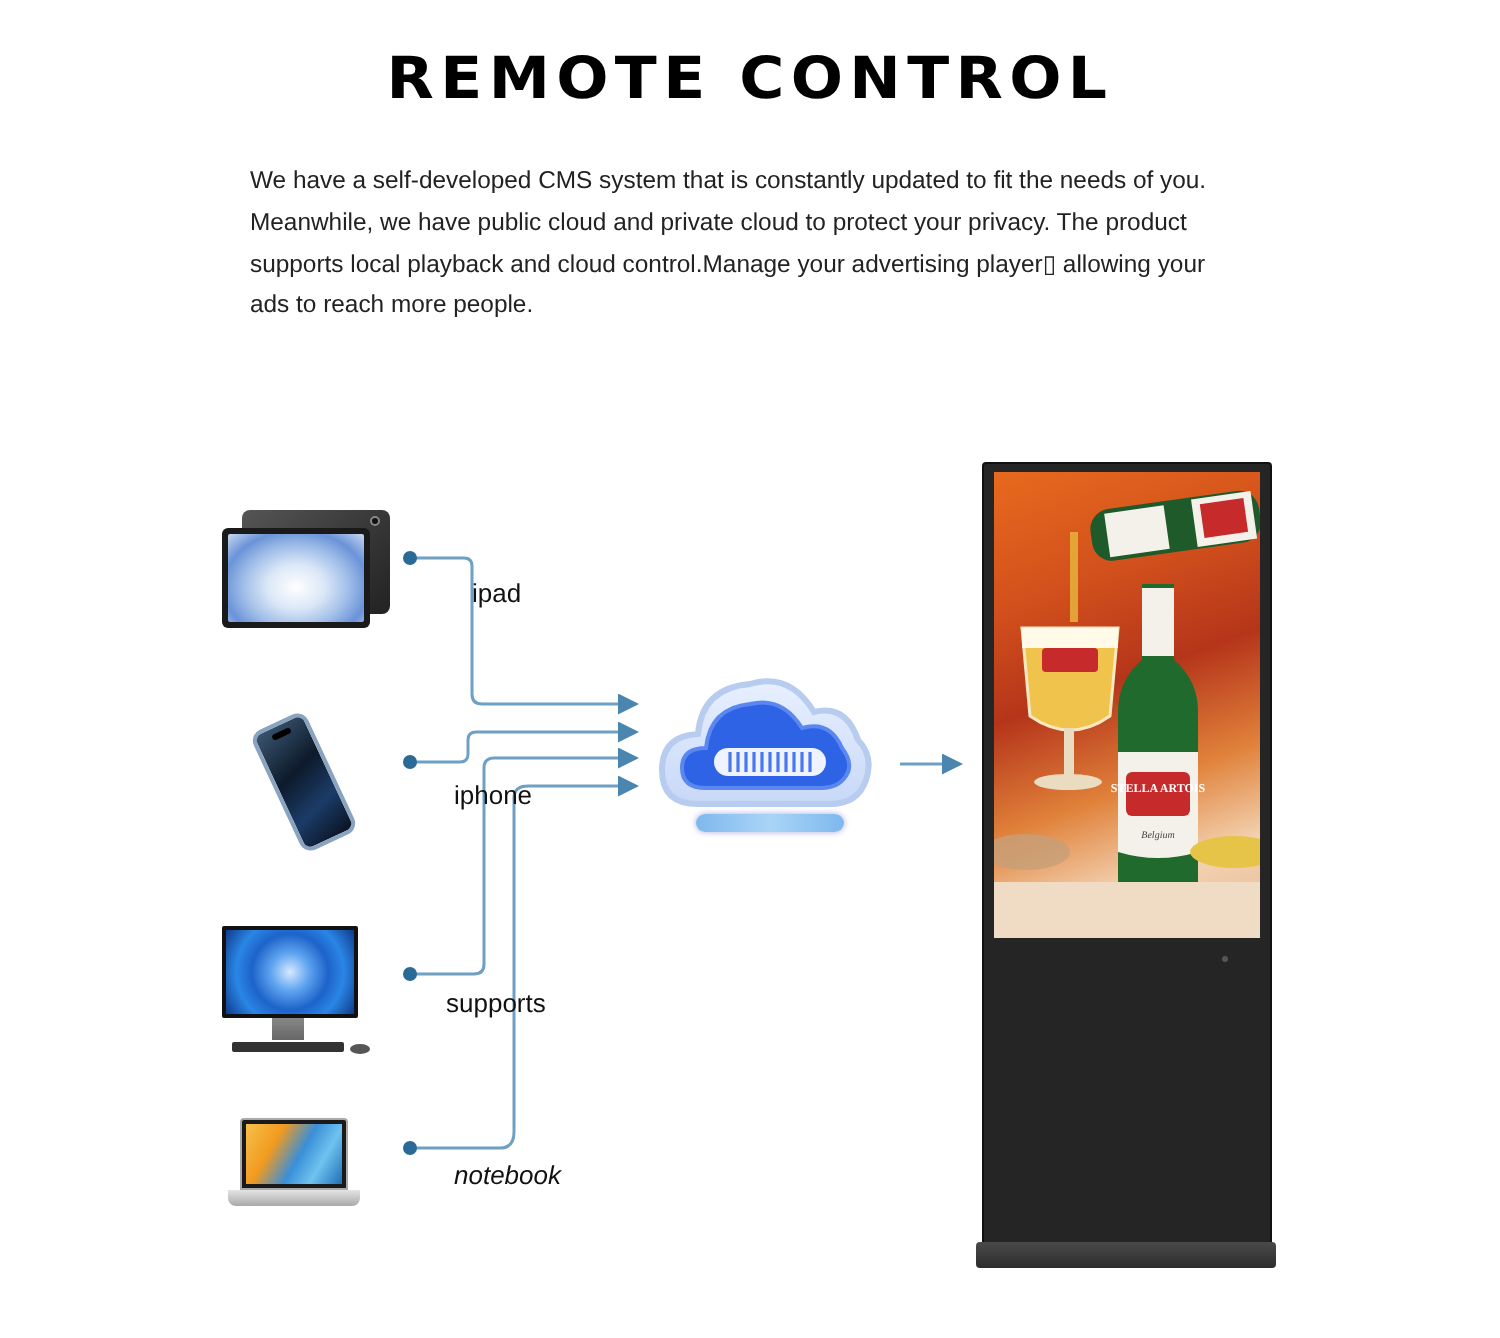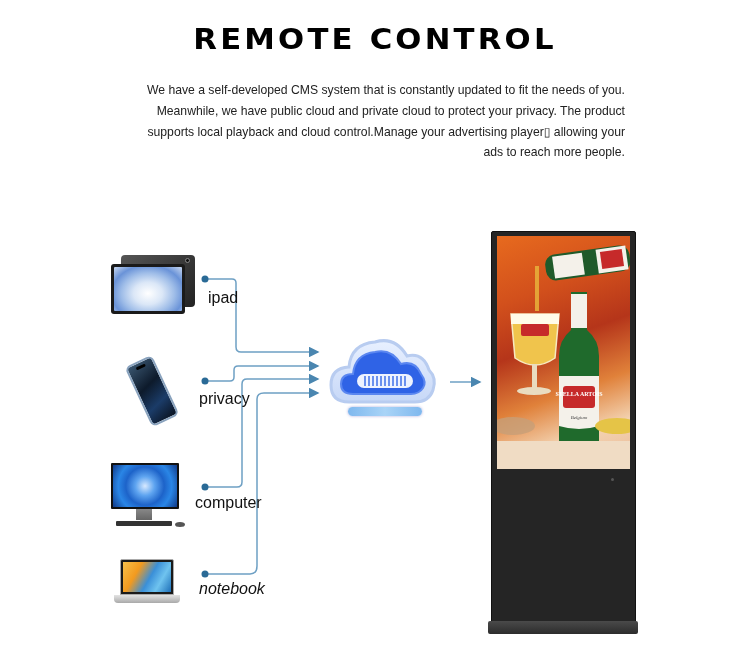--- a/index.html
+++ b/index.html
@@ -5,26 +5,26 @@
   * { box-sizing: border-box; margin: 0; padding: 0; }
   html, body { width: 750px; height: 669px; background: #ffffff; overflow: hidden; }
   body { position: relative; font-family: "Liberation Sans", sans-serif; color: #222; }
 
   .title {
     position: absolute; left: 0; top: 22px; width: 750px; text-align: center;
     font-family: "DejaVu Sans", sans-serif; font-weight: 900; font-size: 29px;
     letter-spacing: 3px; color: #000; transform: scaleX(1.06);
   }
   .desc {
-    position: absolute; left: 125px; top: 80px; width: 500px; text-align: right;
+    position: absolute; left: 125px; top: 80px; width: 500px; text-align: left;
     font-size: 12.2px; line-height: 20.8px; color: #222;
   }
 
   .device { position: absolute; }
-  .label { position: absolute; font-size: 16px; color: #111; }
+  .label { position: absolute; font-size: 13px; color: #111; margin-left: 28px; }
 
   svg.wires { position: absolute; left: 0; top: 0; }
 
   
   .ipad-back { position: absolute; left: 121px; top: 255px; width: 74px; height: 52px; background: linear-gradient(135deg,#555,#222); border-radius: 4px; }
   .ipad-cam { position: absolute; left: 185px; top: 258px; width: 5px; height: 5px; border-radius: 50%; background: #111; border: 1px solid #888; }
   .ipad-front { position: absolute; left: 111px; top: 264px; width: 74px; height: 50px; background: #1a1a1a; border-radius: 3px; padding: 3px; }
   .ipad-screen { width: 100%; height: 100%; border-radius: 1px;
     background: radial-gradient(ellipse at 50% 60%, #ffffff 0%, #dbe7f7 30%, #9fbde8 55%, #6a93d8 75%, #c9d8f0 100%); }
 
@@ -97,31 +97,31 @@
   <div class="ipad-cam"></div>
   <div class="ipad-front">
       <div class="ipad-screen"></div>
     </div>
 </div>
 <div class="label" style="left:208px; top:289px;">ipad</div>
 
 <div class="device">
   <div class="phone"></div>
 </div>
-<div class="label" style="left:199px; top:390px;">privacy</div>
+<div class="label" style="left:199px; top:390px;">iphone</div>
 
 <div class="device">
   <div class="monitor">
       <div class="monitor-screen"></div>
     </div>
   <div class="stand"></div>
   <div class="keyboard"></div>
   <div class="mouse"></div>
 </div>
-<div class="label" style="left:195px; top:494px;">computer</div>
+<div class="label" style="left:195px; top:494px;">supports</div>
 
 <div class="device">
   <div class="nb-lid">
       <div class="nb-screen"></div>
     </div>
   <div class="nb-base"></div>
 </div>
 <div class="label" style="left:199px; top:580px;font-style:italic;">notebook</div>
 
 <div class="cloud-wrap">

